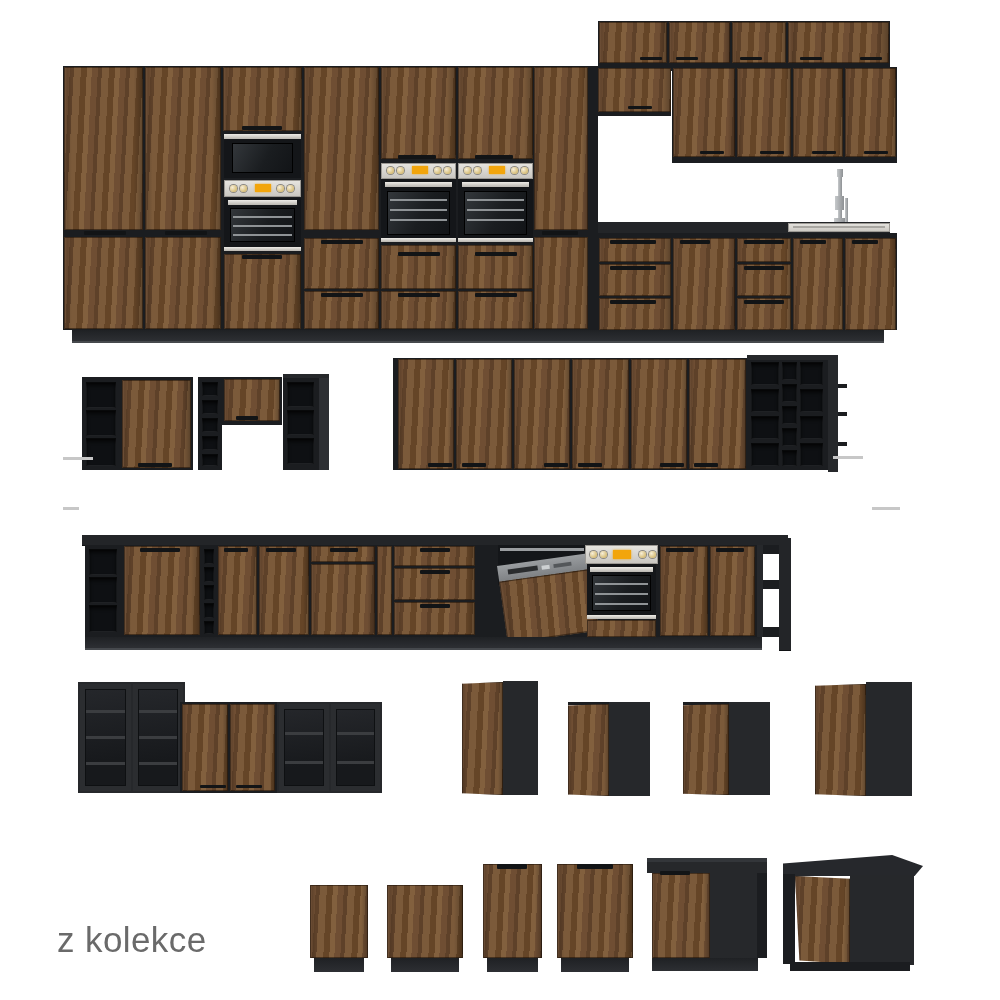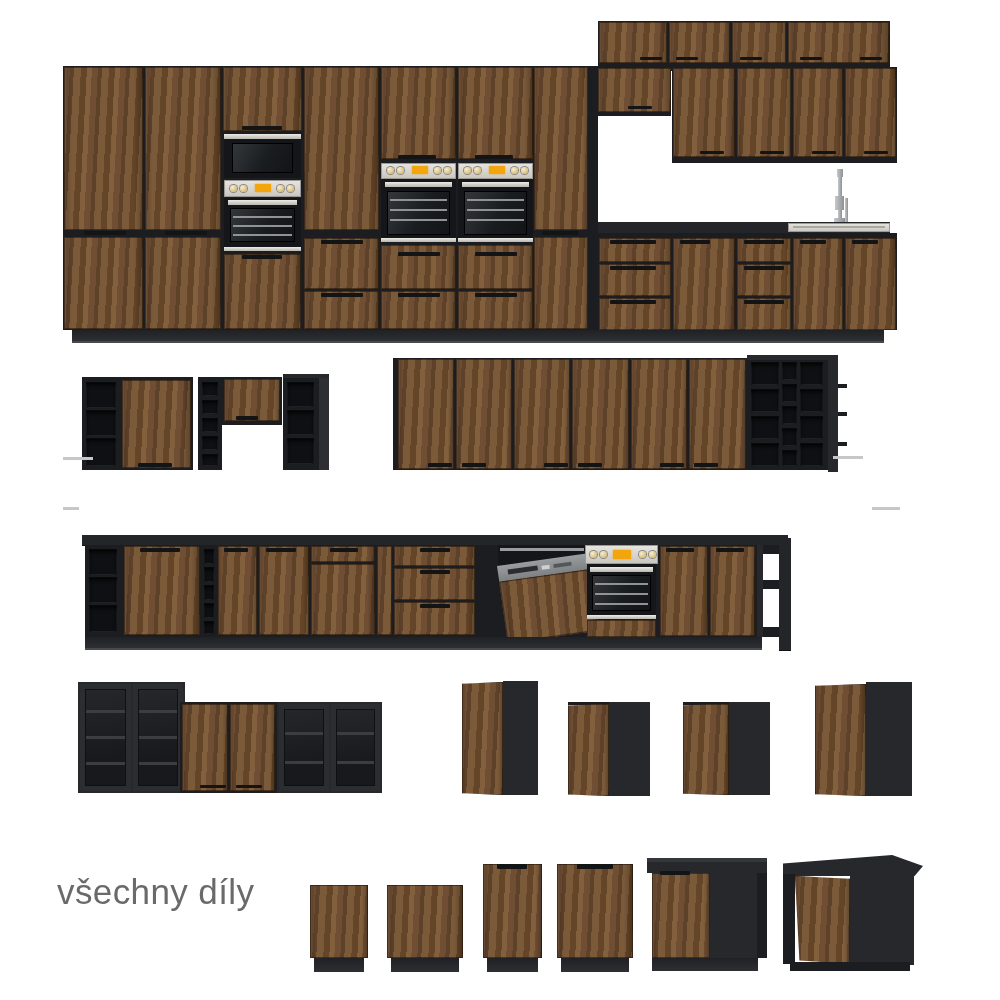--- a/index.html
+++ b/index.html
@@ -345,21 +345,21 @@
   <div class="s dark" style="left:503px;top:681px;width:35px;height:114px;"></div>
   <div class="s carc" style="left:568px;top:702px;width:41px;height:3px;"></div>
   <div class="s wood" style="left:568px;top:704px;width:41px;height:92px;clip-path:polygon(0 1.5%,100% 0,100% 100%,0 98.5%);"></div>
   <div class="s dark" style="left:609px;top:702px;width:41px;height:94px;"></div>
   <div class="s carc" style="left:683px;top:702px;width:46px;height:3px;"></div>
   <div class="s wood" style="left:683px;top:704px;width:46px;height:91px;clip-path:polygon(0 1.5%,100% 0,100% 100%,0 98.5%);"></div>
   <div class="s dark" style="left:729px;top:702px;width:41px;height:93px;"></div>
   <div class="s wood" style="left:815px;top:684px;width:51px;height:112px;clip-path:polygon(0 1.5%,100% 0,100% 100%,0 98.5%);"></div>
   <div class="s dark" style="left:866px;top:682px;width:46px;height:114px;"></div>
 
-  <div class="s caption" style="left:57px;top:874px;">všechny díly</div>
+  <div class="s caption" style="left:57px;top:922px;">z kolekce</div>
 
   <div class="s wood" style="left:310px;top:885px;width:58px;height:73px;"></div>
   <div class="s plinth" style="left:314px;top:958px;width:50px;height:14px;"></div>
   <div class="s wood" style="left:387px;top:885px;width:76px;height:73px;"></div>
   <div class="s plinth" style="left:391px;top:958px;width:68px;height:14px;"></div>
   <div class="s wood" style="left:483px;top:864px;width:59px;height:94px;"></div>
   <div class="s h" style="left:497px;top:864px;width:30px;height:5px;"></div>
   <div class="s plinth" style="left:487px;top:958px;width:51px;height:14px;"></div>
   <div class="s wood" style="left:557px;top:864px;width:76px;height:94px;"></div>
   <div class="s h" style="left:577px;top:864px;width:36px;height:5px;"></div>

